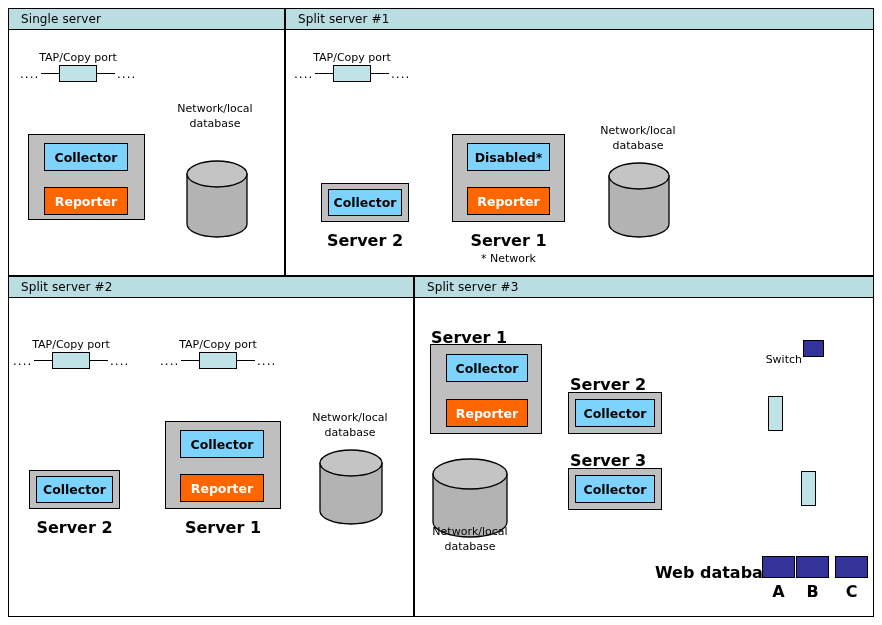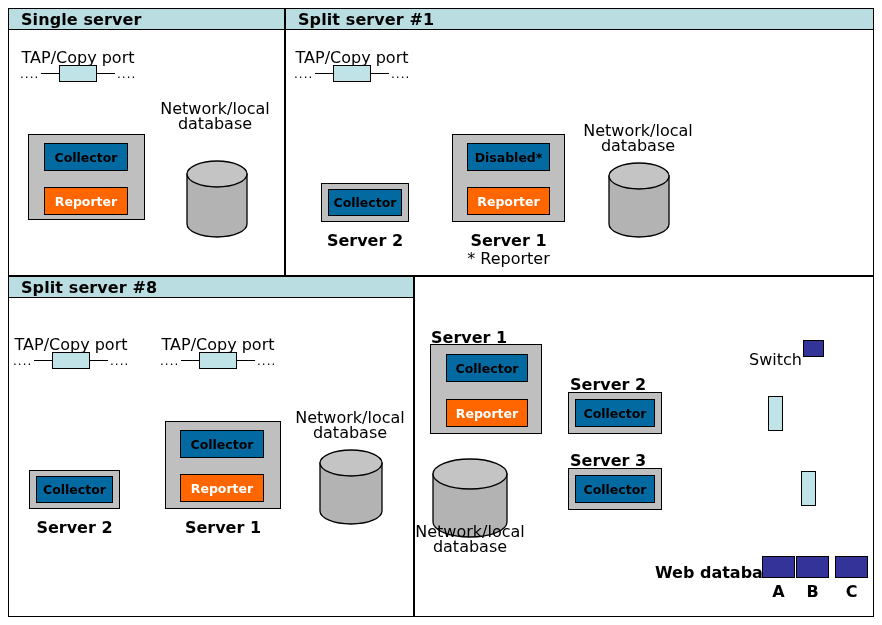--- a/index.html
+++ b/index.html
@@ -25,22 +25,22 @@
   .panel-header {
     position: absolute;
     box-sizing: border-box;
     background: #b9dde0;
     border: 1px solid #000000;
     height: 22px;
     display: flex;
     align-items: center;
   }
   .panel-header span {
-    font-size: 16px;
-    font-weight: bold;
+    font-size: 12px;
+    font-weight: normal;
     color: #000000;
     padding-left: 12px;
     letter-spacing: 0.1px;
   }
   
   .server-box {
     position: absolute;
     box-sizing: border-box;
     background: #bfbfbf;
     border: 1px solid #000000;
@@ -50,38 +50,38 @@
     box-sizing: border-box;
     border: 1px solid #000000;
     display: flex;
     align-items: center;
     justify-content: center;
     font-size: 12.5px;
     font-weight: bold;
     white-space: nowrap;
   }
   .proc.collector {
-    background: #0369a1;
+    background: #7dd3fc;
     color: #000000;
   }
   .proc.reporter {
     background: #ff6600;
     color: #ffffff;
   }
   .caption {
     position: absolute;
     font-size: 16px;
     font-weight: bold;
     color: #000000;
     white-space: nowrap;
     text-align: center;
   }
   .plain-label {
     position: absolute;
-    font-size: 16px;
+    font-size: 11px;
     font-weight: normal;
     color: #000000;
     white-space: nowrap;
     text-align: center;
     line-height: 15px;
   }
   
   .tap-box {
     position: absolute;
     box-sizing: border-box;
@@ -231,36 +231,36 @@
   <div class="tap-dots" style="left:391px; top:72px;">....</div>
 
   <div class="server-box" style="left:321px; top:183px; width:88px; height:39px;"></div>
   <div class="proc collector" style="left:328px; top:189px; width:74px; height:27px;">Collector</div>
   <div class="caption" style="left:321px; top:231px; width:88px;">Server 2</div>
 
   <div class="server-box" style="left:452px; top:134px; width:113px; height:88px;"></div>
   <div class="proc collector" style="left:467px; top:143px; width:83px; height:28px;">Disabled*</div>
   <div class="proc reporter" style="left:467px; top:187px; width:83px; height:28px;">Reporter</div>
   <div class="caption" style="left:452px; top:231px; width:113px;">Server 1</div>
-  <div class="plain-label" style="left:452px; top:251px; width:113px;">* Reporter</div>
+  <div class="plain-label" style="left:452px; top:251px; width:113px;">* Network</div>
 
   <div class="plain-label" style="left:583px; top:123px; width:110px;">
     <span>Network/local</span><br>
     <span>database</span>
   </div>
   <div class="cyl" style="left:608px; top:162px;">
     <svg width="62" height="76" viewBox="0 0 62 76">
       <path d="M1,14 L1,62 A30,13 0 0,0 61,62 L61,14 Z" fill="#b3b3b3" stroke="#000" stroke-width="1.3"></path>
       <ellipse cx="31" cy="14" rx="30" ry="13" fill="#c4c4c4" stroke="#000" stroke-width="1.3"></ellipse>
     </svg>
   </div>
 
   <div class="panel" style="left:8px; top:276px; width:406px; height:341px;"></div>
   <div class="panel-header" style="left:8px; top:276px; width:406px;">
-    <span>Split server #8</span>
+    <span>Split server #2</span>
   </div>
 
   <div class="plain-label" style="left:8px; top:337px; width:126px;">TAP/Copy port</div>
   <div class="tap-line" style="left:34px; top:360px; width:18px;"></div>
   <div class="tap-box" style="left:52px; top:352px;"></div>
   <div class="tap-line" style="left:90px; top:360px; width:18px;"></div>
   <div class="tap-dots" style="left:13px; top:359px;">....</div>
   <div class="tap-dots" style="left:110px; top:359px;">....</div>
 
   <div class="plain-label" style="left:155px; top:337px; width:126px;">TAP/Copy port</div>
@@ -284,20 +284,23 @@
     <span>database</span>
   </div>
   <div class="cyl" style="left:319px; top:449px;">
     <svg width="64" height="76" viewBox="0 0 64 76">
       <path d="M1,14 L1,62 A31,13 0 0,0 63,62 L63,14 Z" fill="#b3b3b3" stroke="#000" stroke-width="1.3"></path>
       <ellipse cx="32" cy="14" rx="31" ry="13" fill="#c4c4c4" stroke="#000" stroke-width="1.3"></ellipse>
     </svg>
   </div>
 
   <div class="panel" style="left:414px; top:276px; width:460px; height:341px;"></div>
+  <div class="panel-header" style="left:414px; top:276px; width:460px;">
+    <span>Split server #3</span>
+  </div>
 
   <div class="caption" style="left:431px; top:328px; width:70px; text-align:left;">Server 1</div>
   <div class="server-box" style="left:430px; top:344px; width:112px; height:90px;"></div>
   <div class="proc collector" style="left:446px; top:354px; width:82px; height:28px;">Collector</div>
   <div class="proc reporter" style="left:446px; top:399px; width:82px; height:28px;">Reporter</div>
 
   <div class="caption" style="left:570px; top:375px; width:70px; text-align:left;">Server 2</div>
   <div class="server-box" style="left:568px; top:392px; width:94px; height:42px;"></div>
   <div class="proc collector" style="left:575px; top:399px; width:80px; height:28px;">Collector</div>
 

